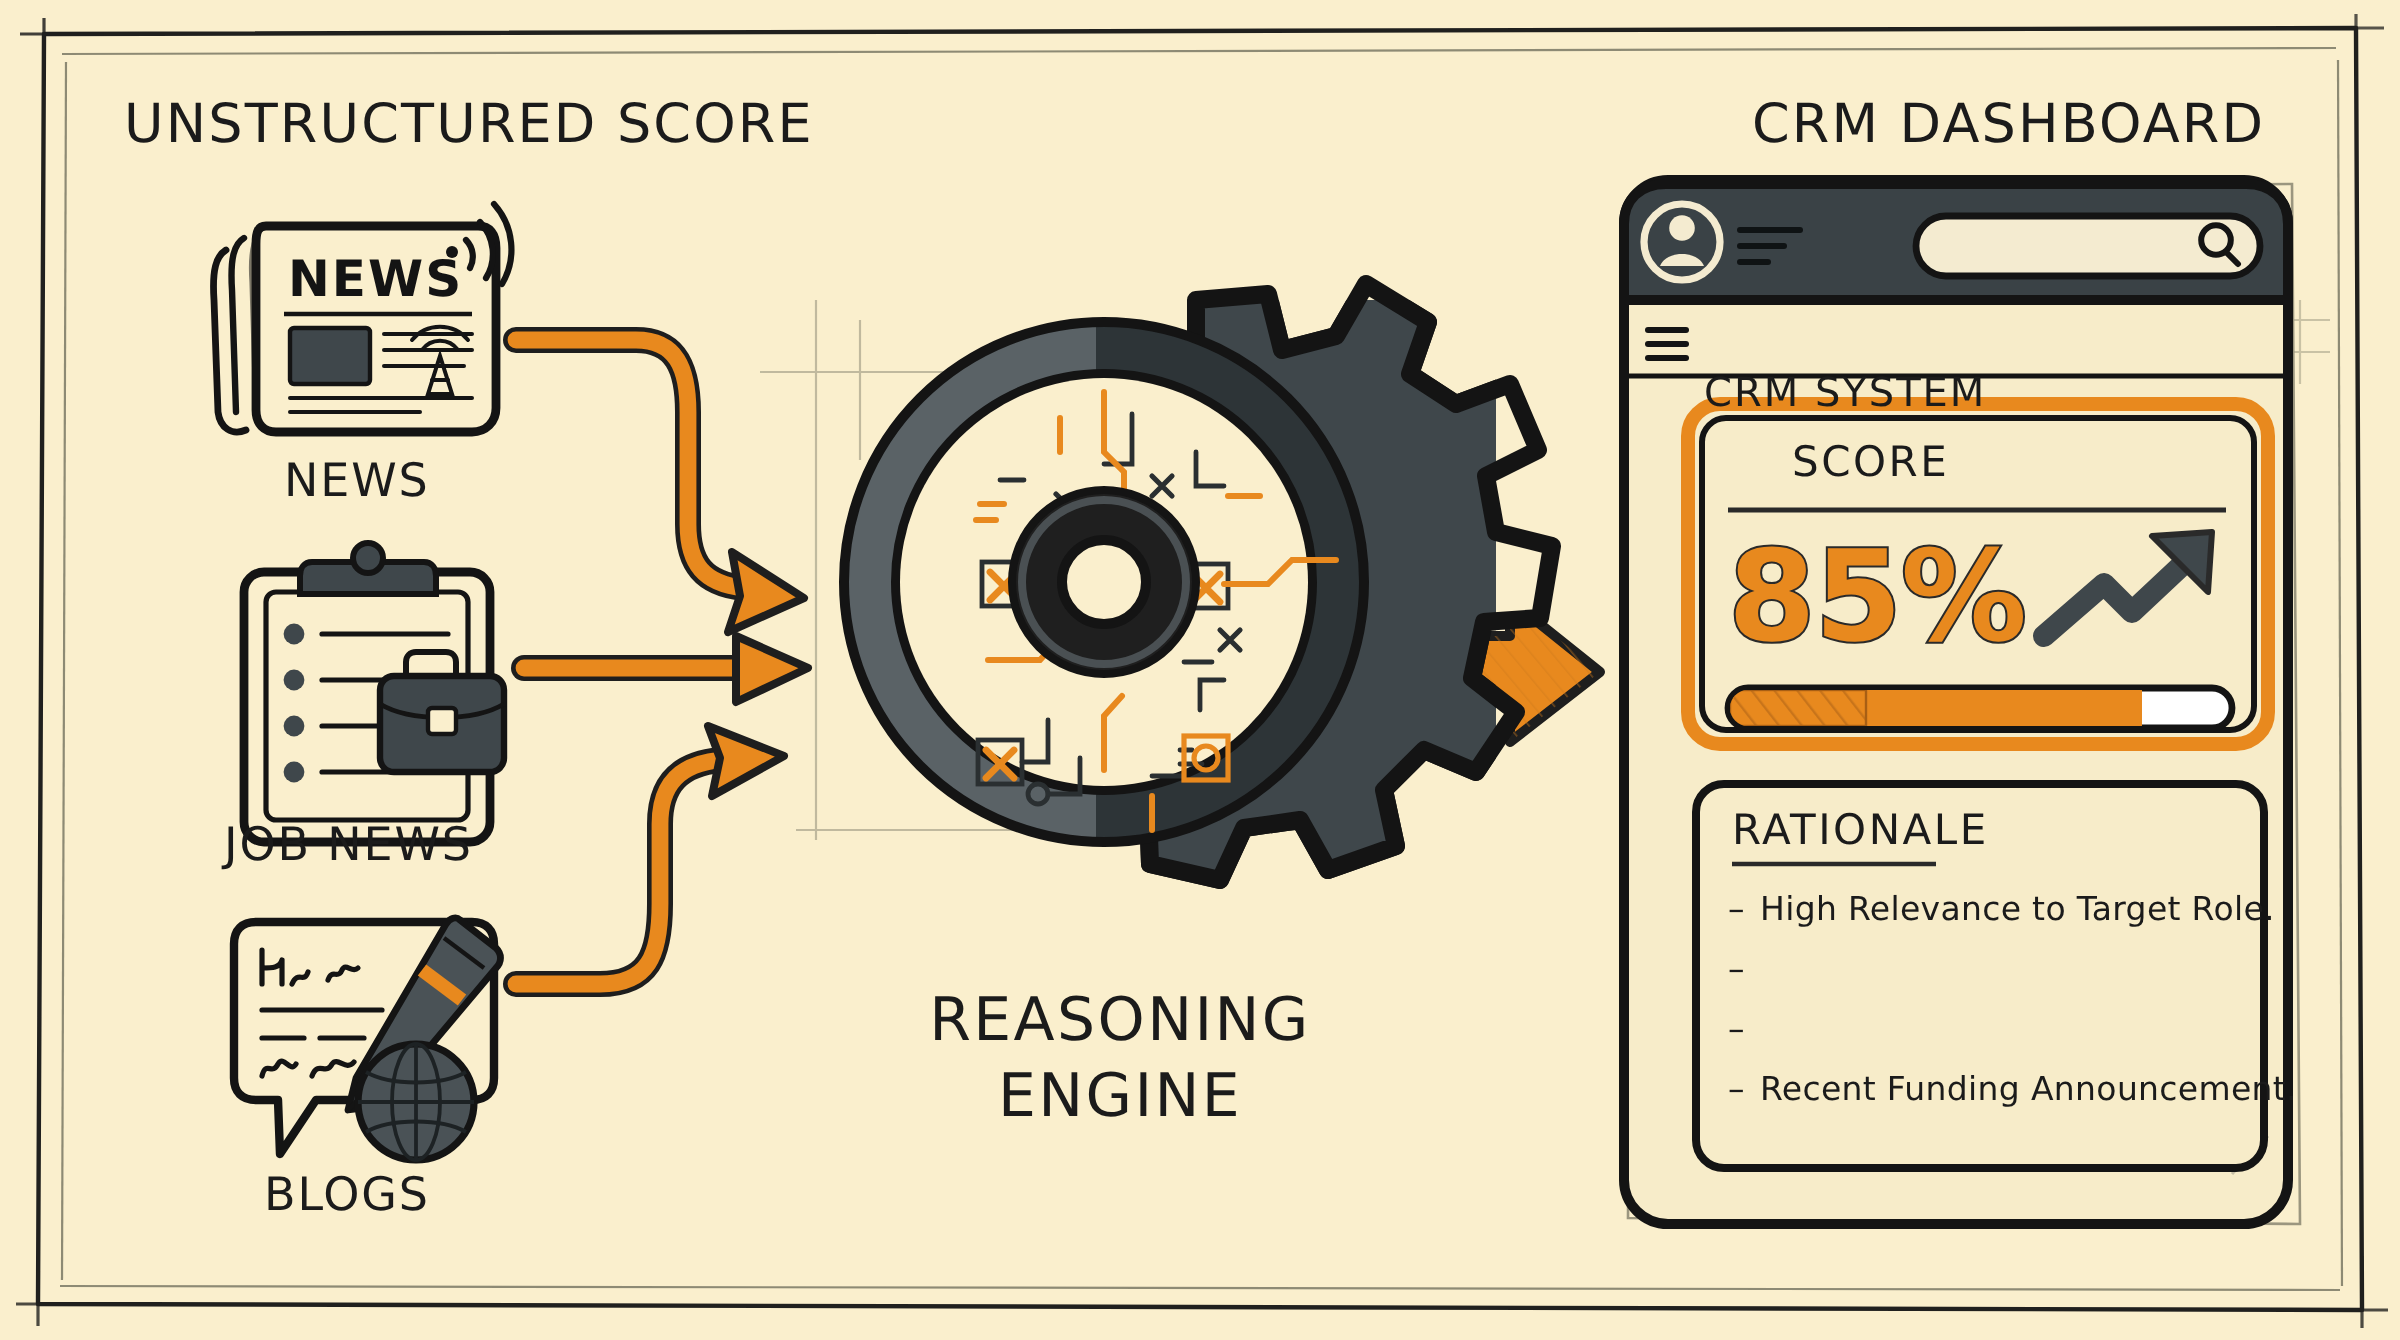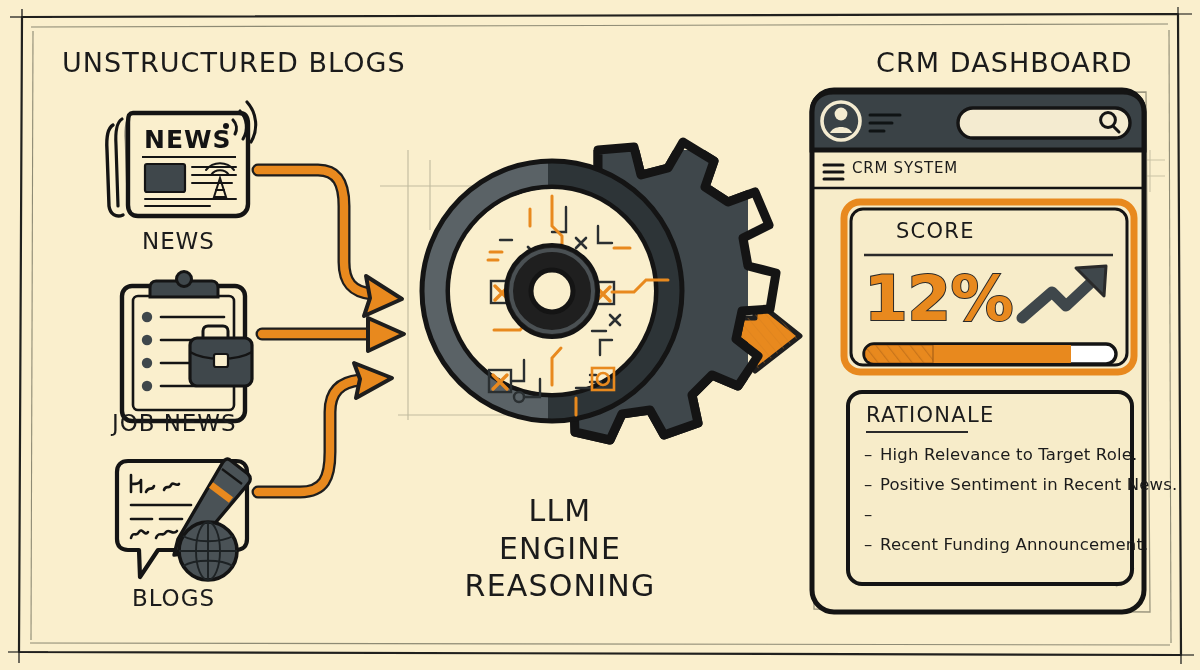--- a/index.html
+++ b/index.html
@@ -11,21 +11,21 @@
   }
   .stage{position:absolute;inset:0;}
   svg.layer{position:absolute;left:0;top:0;width:1200px;height:670px;}
   .txt{position:absolute;color:#1b1b1b;letter-spacing:.04em;}
   .heading{font-size:27px;font-weight:400;white-space:nowrap;}
   .caption{font-size:23px;font-weight:400;white-space:nowrap;}
   .engine{font-size:30px;font-weight:400;text-align:center;line-height:1.25;white-space:nowrap;}
   .card-title{font-size:21px;letter-spacing:.06em;white-space:nowrap;}
   .score-num{font-size:63px;color:#e8891e;font-weight:700;letter-spacing:-.01em;
     -webkit-text-stroke:2px #2a2a2a;paint-order:stroke fill;white-space:nowrap;}
-  .crm-sys{font-size:15px;letter-spacing:.05em;white-space:nowrap;}
+  .crm-sys{font-size:20px;letter-spacing:.05em;white-space:nowrap;margin-top:25px;}
   .rat-item{font-size:16.5px;white-space:nowrap;letter-spacing:.01em;}
   .rat-dash{position:absolute;}
 </style>
 </head>
 <body>
 
 <div class="stage">
 
   <svg class="layer" viewBox="0 0 1200 670">
     <defs>
@@ -61,21 +61,21 @@
       <line x1="640" y1="250" x2="712" y2="250"></line>
     </g>
     <g stroke="#bdb79c" stroke-width="1.1" fill="none" opacity=".8">
       <line x1="1120" y1="160" x2="1165" y2="160"></line>
       <line x1="1120" y1="176" x2="1165" y2="176"></line>
       <line x1="1134" y1="150" x2="1134" y2="192"></line>
       <line x1="1150" y1="150" x2="1150" y2="192"></line>
     </g>
   </svg>
 
-  <div class="txt heading" style="left:62px;top:47px;">UNSTRUCTURED BLOGS</div>
+  <div class="txt heading" style="left:62px;top:47px;">UNSTRUCTURED SCORE</div>
   <div class="txt heading" style="left:876px;top:47px;text-align:right;">CRM DASHBOARD</div>
 
   <svg class="layer" viewBox="0 0 1200 670">
 
     <g>
 
       <path d="M113,125 C108,128 106,135 107,150 L109,206 C110,214 116,218 123,215" fill="#faefcd" stroke="#141414" stroke-width="3.4" stroke-linecap="round" fill-rule="evenodd"></path>
       <path d="M122,119 C117,122 115,129 116,145 L118,206" fill="none" stroke="#141414" stroke-width="3.2" stroke-linecap="round"></path>
       <path d="M131,115 C127,118 125,126 126,141 L128,207" fill="none" stroke="#141414" stroke-width="2.6" stroke-linecap="round" opacity=".55"></path>
 
@@ -294,23 +294,22 @@
         </g>
       </g>
 
       <circle cx="552" cy="291" r="46" fill="#1f1f1f" stroke="#141414" stroke-width="4"></circle>
       <circle cx="552" cy="291" r="41" fill="none" stroke="#4a5053" stroke-width="4"></circle>
       <circle cx="552" cy="291" r="21" fill="#faefcd" stroke="#141414" stroke-width="5"></circle>
     </g>
   </svg>
 
   <div class="txt engine" style="left:440px;top:492px;width:240px;">
-    <div>LLM</div>
+    <div>REASONING</div>
     <div>ENGINE</div>
-    <div>REASONING</div>
   </div>
 
   <svg class="layer" viewBox="0 0 1200 670">
 
     <path d="M818,95 L1146,92 L1150,612 L814,609 Z" fill="none" stroke="#9b967f" stroke-width="1.3"></path>
 
     <rect x="812" y="90" width="332" height="522" rx="22" fill="#f7ecc9" stroke="#141414" stroke-width="5"></rect>
 
     <g clip-path="none" opacity=".75">
       <path d="M1092,578 L1112,556 M1100,582 L1122,558 M1108,585 L1129,562 M1116,587 L1134,568" stroke="#b6b09a" stroke-width="1.5" fill="none"></path>
@@ -370,31 +369,30 @@
     </g>
 
     <g>
       <rect x="848" y="392" width="284" height="192" rx="14" fill="#f7ecc9" stroke="#141414" stroke-width="4"></rect>
       <line x1="866" y1="432" x2="968" y2="432" stroke="#2a2a2a" stroke-width="2.2"></line>
     </g>
   </svg>
 
   <div class="txt crm-sys" style="left:852px;top:159px;">CRM SYSTEM</div>
   <div class="txt card-title" style="left:864px;top:219px;margin-left:32px;">SCORE</div>
-  <div class="txt score-num" style="left:864px;top:262px;">12%</div>
+  <div class="txt score-num" style="left:864px;top:262px;">85%</div>
   <div class="txt card-title" style="left:866px;top:403px;">RATIONALE</div>
 
   <div style="position:absolute;left:864px;top:445px;width:272px;">
     <div style="position:relative;height:30px;">
       <span class="txt rat-dash" style="left:0;top:0;font-size:16.5px;">–</span>
       <span class="txt rat-item" style="left:16px;top:0;">High Relevance to Target Role.</span>
     </div>
     <div style="position:relative;height:30px;">
       <span class="txt rat-dash" style="left:0;top:0;font-size:16.5px;">–</span>
-      <span class="txt rat-item" style="left:16px;top:0;">Positive Sentiment in Recent News.</span>
     </div>
     <div style="position:relative;height:30px;">
       <span class="txt rat-dash" style="left:0;top:0;font-size:16.5px;">–</span>
     </div>
     <div style="position:relative;height:30px;">
       <span class="txt rat-dash" style="left:0;top:0;font-size:16.5px;">–</span>
       <span class="txt rat-item" style="left:16px;top:0;">Recent Funding Announcement.</span>
     </div>
   </div>
 

